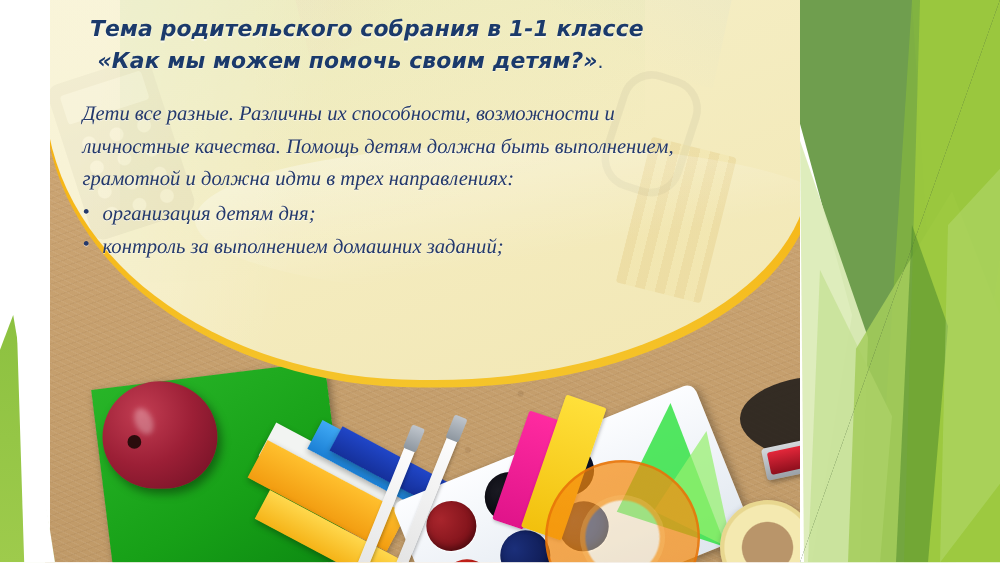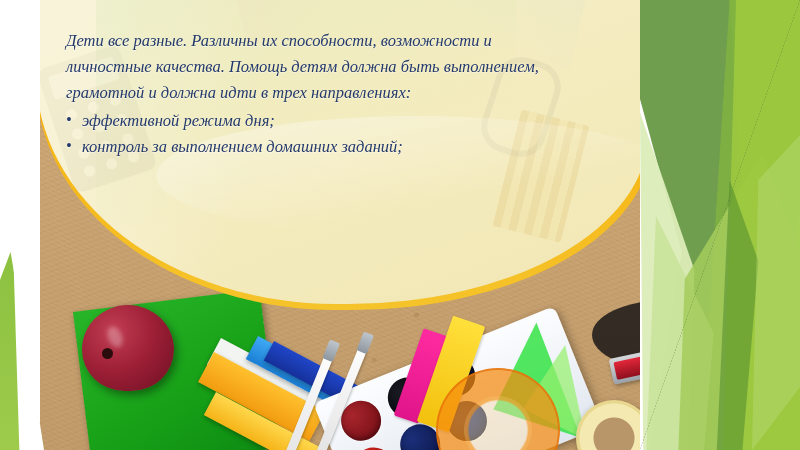--- a/index.html
+++ b/index.html
@@ -329,25 +329,29 @@
     <div class="tint-pink"></div>
     <div class="tint-blue"></div>
     <div class="tint-green"></div>
     <div class="ghost ghost-calc"></div>
     <div class="ghost ghost-clip"></div>
     <div class="ghost ghost-pencils"></div>
     <div class="sheen"></div>
   </div>
 
   <div class="text-area">
+    <div class="title">
+      <span>Тема родительского собрания в 1-1 классе</span>
+      <span class="t2"><span>«Как мы можем помочь своим детям?»</span><span class="dot">.</span></span>
+    </div>
 
     <div class="body">
       <p class="para"> Дети все разные. Различны их способности, возможности и личностные качества. Помощь детям должна быть выполнением, грамотной и должна идти в трех направлениях:</p>
       <ul class="bullets">
-        <li>эффективной режима дня;</li>
+        <li>организация детям дня;</li>
         <li>контроль за выполнением домашних заданий;</li>
       </ul>
     </div>
   </div>
 
   <div class="left-white"></div>
   <div class="left-green"></div>
   <div class="left-green2"></div>
 
   <div class="right-panel">

